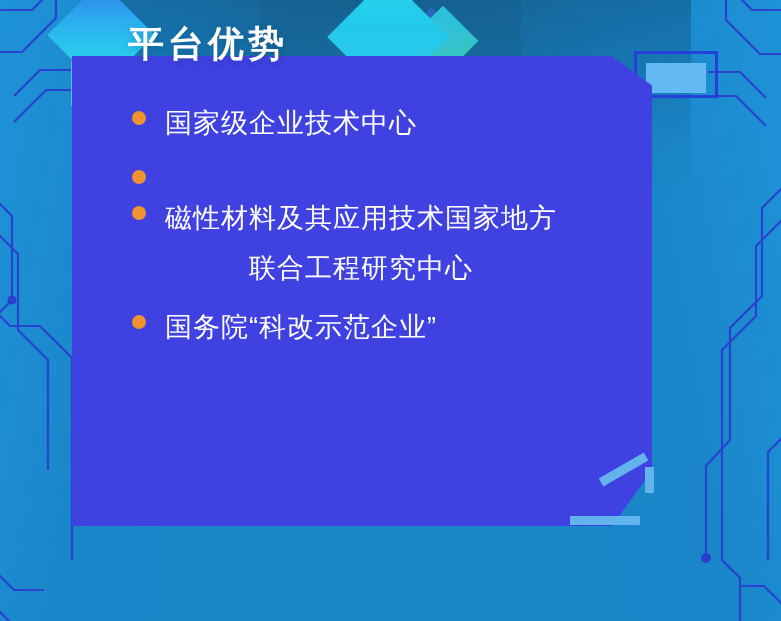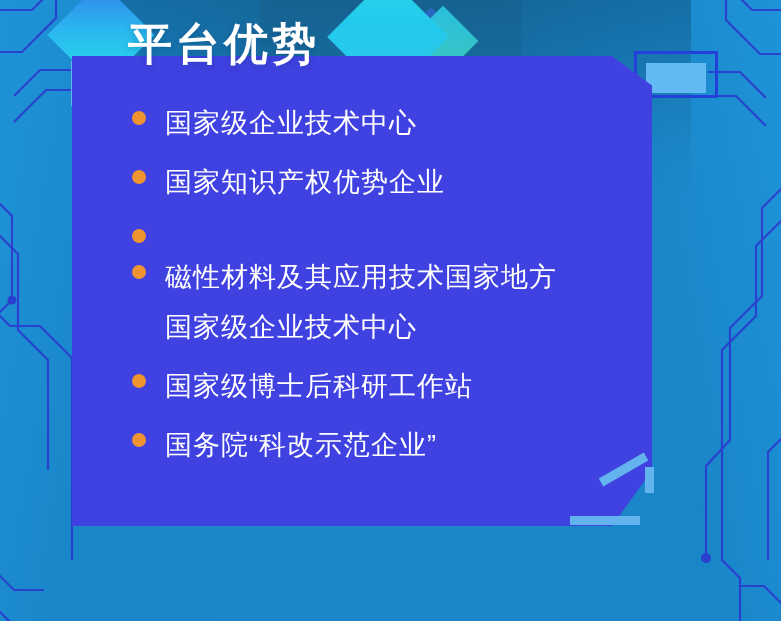--- a/index.html
+++ b/index.html
@@ -73,21 +73,21 @@
     width: 50px; height: 50px;
     background: linear-gradient(135deg, #2bc7e6 0%, #3ccfb9 100%);
     opacity: .92;
   }
 
   
   .title {
     position: absolute;
     left: 128px;
     top: 8px;
-    font-size: 44px;
+    font-size: 36px;
     font-weight: bold;
     color: #ffffff;
     letter-spacing: 4px;
     line-height: 72px;
     white-space: nowrap;
     z-index: 12;
     text-shadow: 0 2px 6px rgba(16,60,120,0.28);
   }
 
   
@@ -171,20 +171,21 @@
   }
 
   
   .list {
     position: absolute;
     left: 0; top: 0;
     width: 100%;
     padding: 42px 12px 0 60px;
     box-sizing: border-box;
     z-index: 9;
+    text-align: center;
   }
   .item {
     display: flex;
     align-items: flex-start;
     margin-bottom: 9px;
   }
   .dot {
     width: 14px;
     height: 14px;
     border-radius: 50%;
@@ -252,33 +253,25 @@
   <div class="left-bar"></div>
 
   <div class="panel">
     <div class="list">
       <div class="item">
         <span class="dot"></span>
         <span class="item-text">国家级企业技术中心</span>
       </div>
       <div class="item">
         <span class="dot"></span>
-        <span class="item-text">国家知识产权优势企业</span>
-      </div>
-      <div class="item">
-        <span class="dot"></span>
       </div>
       <div class="item two-line">
         <span class="dot"></span>
         <span class="item-text">磁性材料及其应用技术国家地方
-国家级企业技术中心</span>
-      </div>
-      <div class="item">
-        <span class="dot"></span>
-        <span class="item-text">国家级博士后科研工作站</span>
+联合工程研究中心</span>
       </div>
       <div class="item">
         <span class="dot"></span>
         <span class="item-text">国务院“科改示范企业”</span>
       </div>
     </div>
   </div>
 
   <div class="panel-edge-br"></div>
   <div class="panel-edge-bot"></div>

